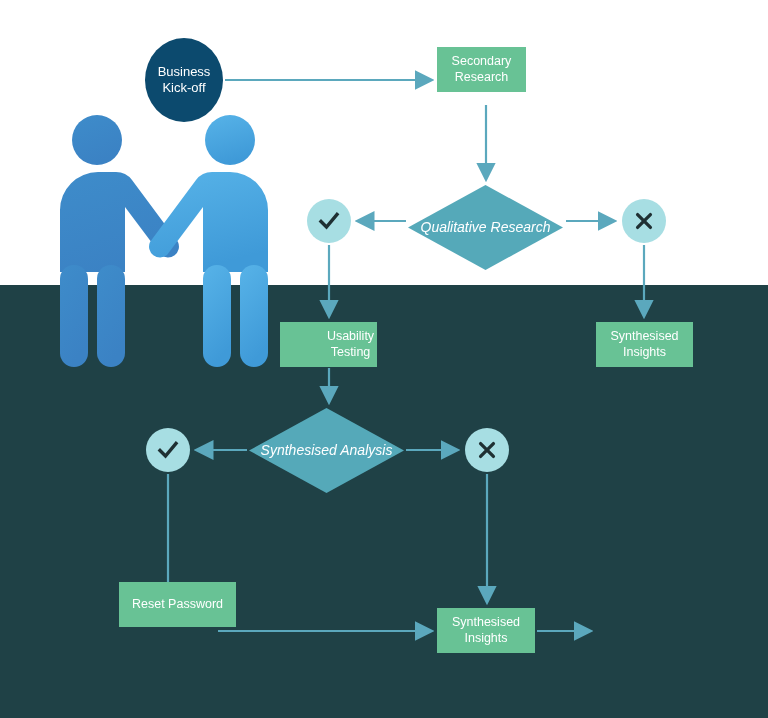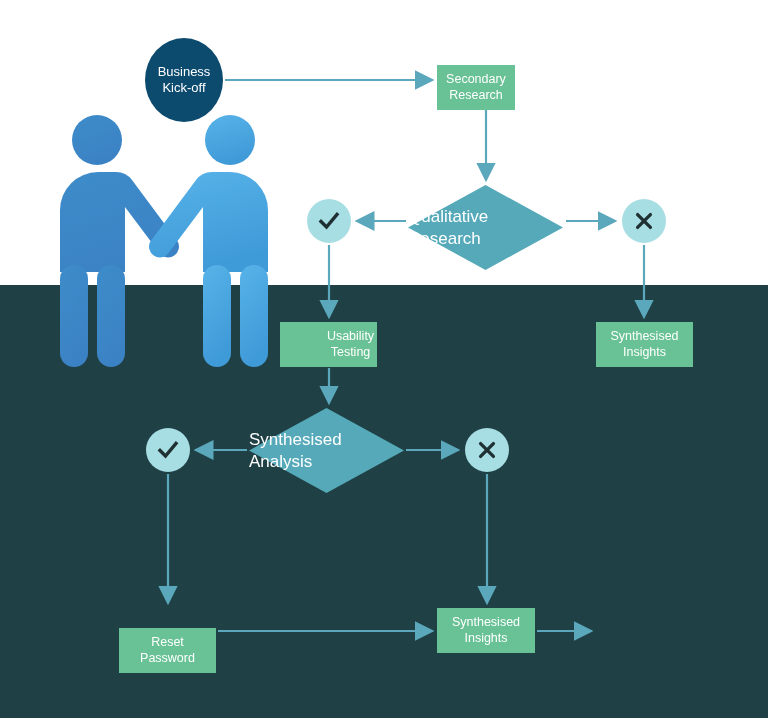--- a/index.html
+++ b/index.html
@@ -78,24 +78,25 @@
     clip-path: polygon(50% 0%, 100% 50%, 50% 100%, 0% 50%);
   }
   .diamond-label {
     position: absolute;
     left: 0; top: 0;
     width: 100%;
     height: 100%;
     display: flex;
     align-items: center;
     justify-content: center;
-    text-align: left;
+    text-align: center;
     color: #ffffff;
-    font-size: 17px;
+    font-size: 14px;
     line-height: 1.25;
+    font-style: italic;
   }
   .gate {
     position: absolute;
     border-radius: 50%;
     background: #a7dee3;
     display: flex;
     align-items: center;
     justify-content: center;
   }
   .gate svg { display: block; }
@@ -152,21 +153,21 @@
       <path d="M487,474 L487,602"></path>
       <path d="M218,631 L431,631"></path>
       <path d="M537,631 L590,631"></path>
     </g>
   </svg>
 
   <div class="node node-circle" style="left:145px; top:38px; width:78px; height:84px;">
     <span class="label-text">Business Kick-off</span>
   </div>
 
-  <div class="node node-box" style="left:437px; top:65px; width:78px; height:45px;">
+  <div class="node node-box" style="left:437px; top:47px; width:89px; height:45px;">
     <span class="label-text">Secondary Research</span>
   </div>
 
   <div class="node-diamond-wrap" style="left:408px; top:185px; width:155px; height:85px;">
     <div class="diamond-shape"></div>
     <div class="diamond-label">
         <span class="label-text">Qualitative Research</span>
       </div>
   </div>
 
@@ -178,21 +179,21 @@
     <span class="label-text">Synthesised Insights</span>
   </div>
 
   <div class="node-diamond-wrap" style="left:249px; top:408px; width:155px; height:85px;">
     <div class="diamond-shape"></div>
     <div class="diamond-label">
         <span class="label-text">Synthesised Analysis</span>
       </div>
   </div>
 
-  <div class="node node-box" style="left:119px; top:628px; width:97px; height:45px;">
+  <div class="node node-box" style="left:119px; top:582px; width:117px; height:45px;">
     <span class="label-text">Reset Password</span>
   </div>
 
   <div class="node node-box" style="left:437px; top:608px; width:98px; height:45px;">
     <span class="label-text">Synthesised Insights</span>
   </div>
 
 
   <div class="gate" style="left:307px; top:199px; width:44px; height:44px;">
     <svg width="24" height="24" viewBox="0 0 24 24">

